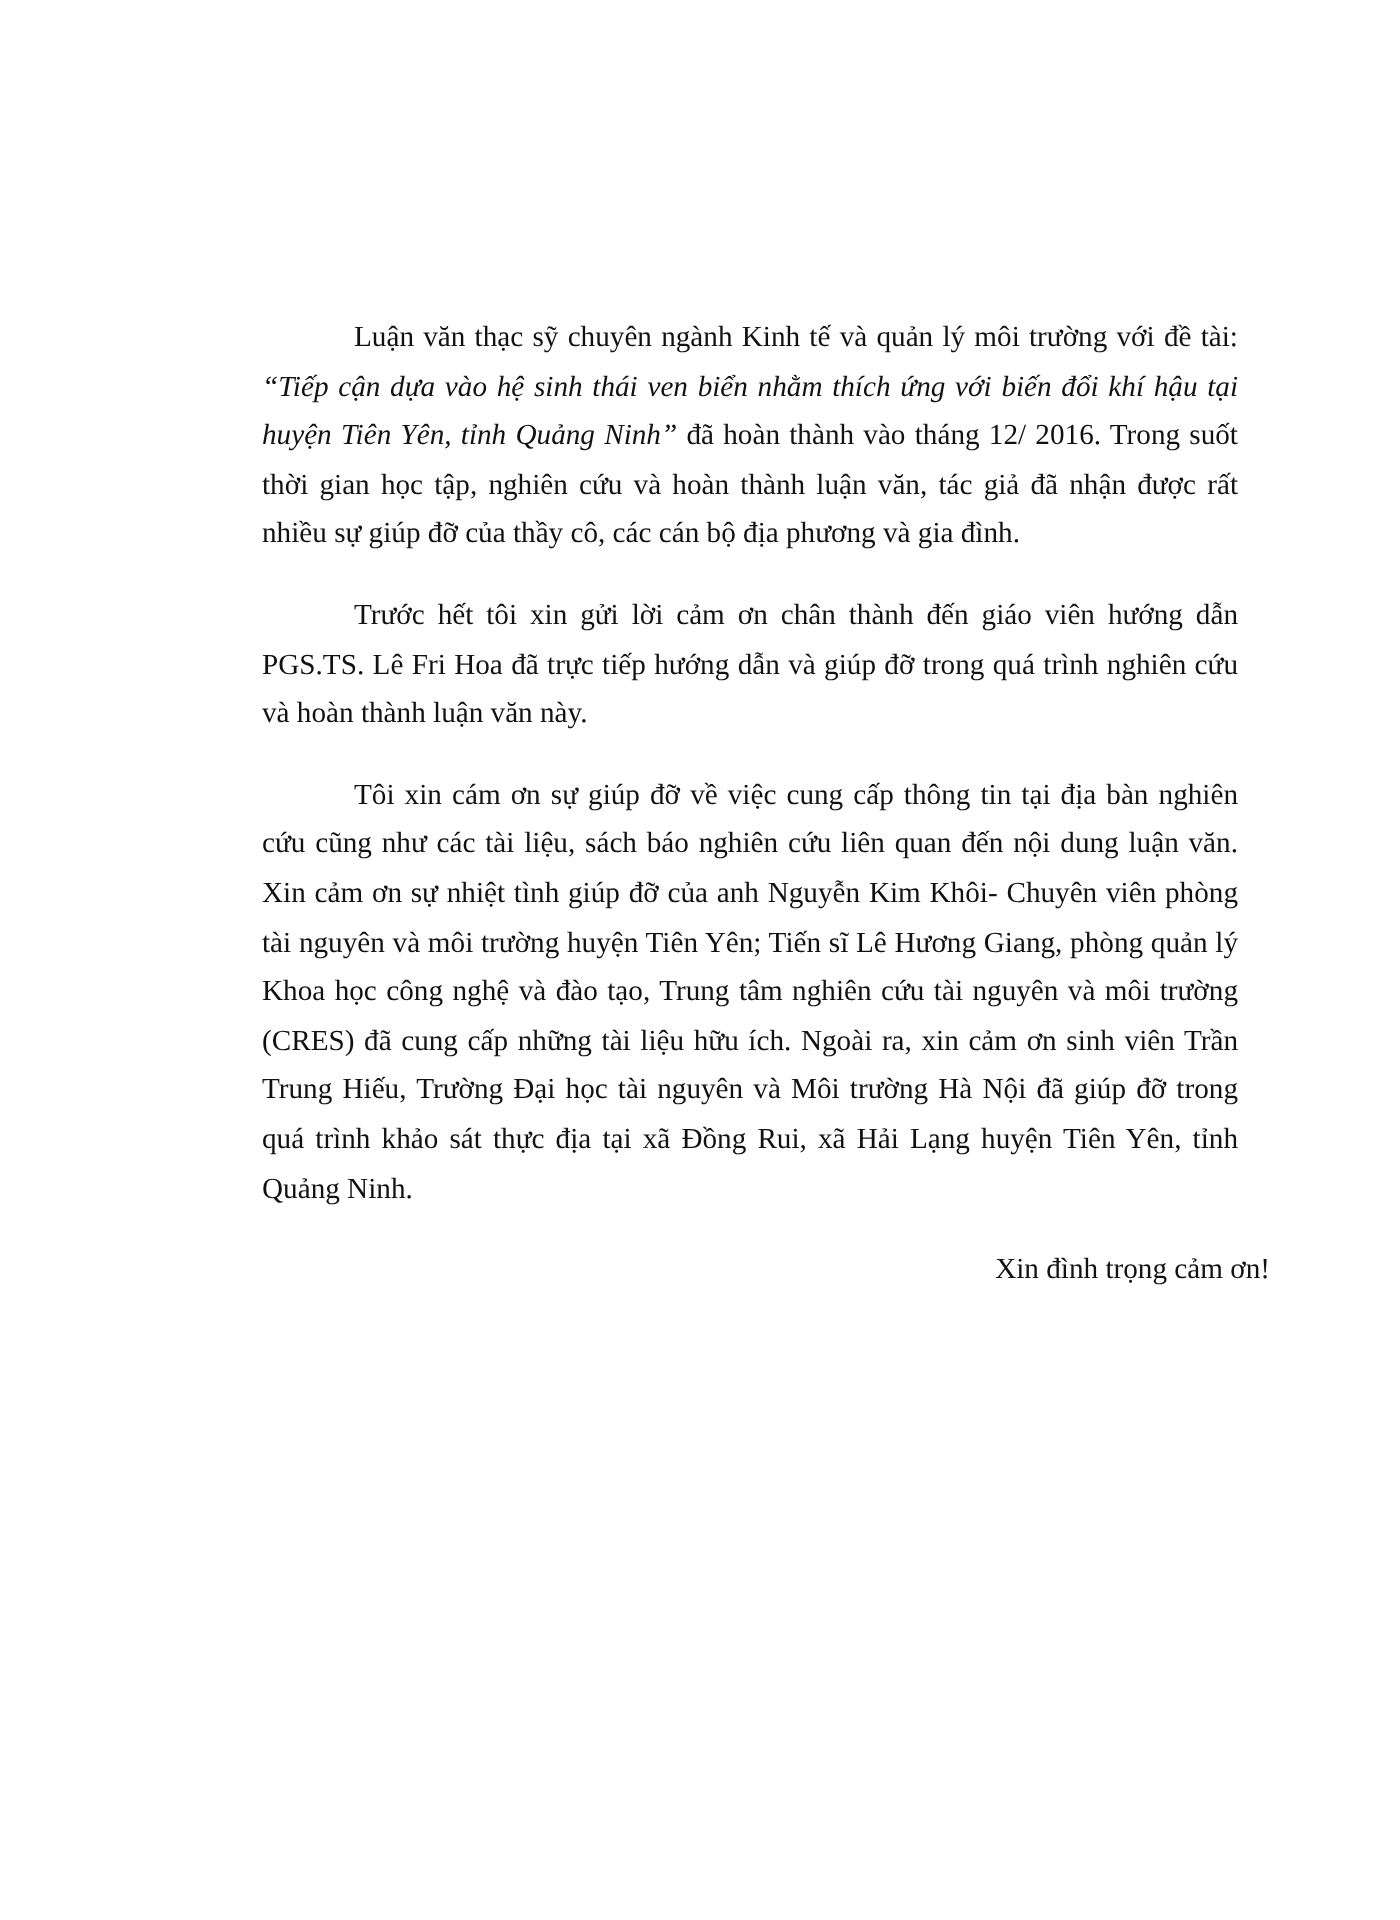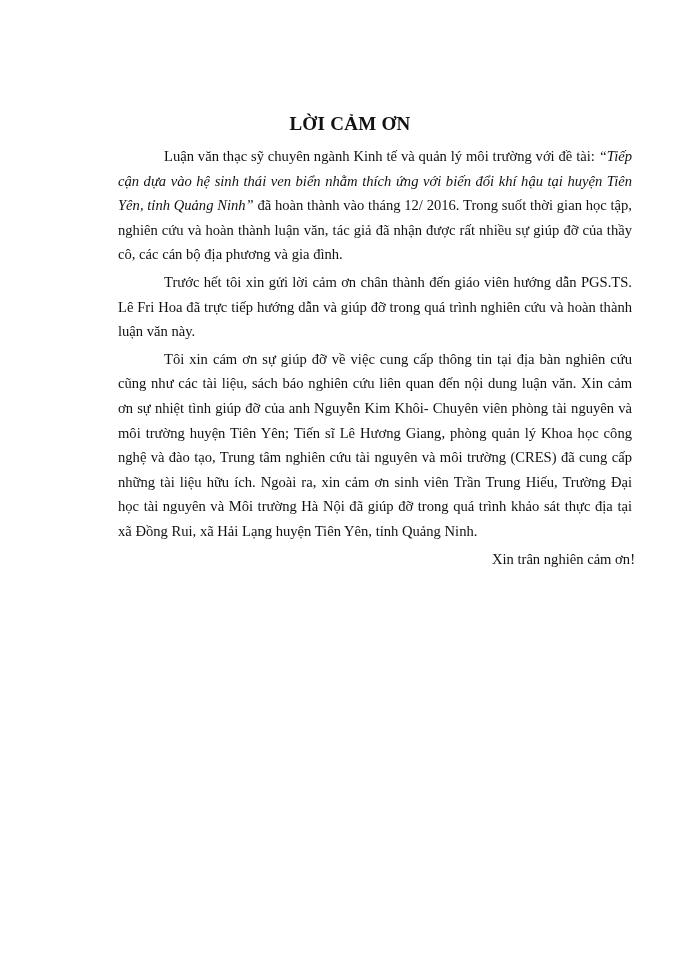--- a/index.html
+++ b/index.html
@@ -10,32 +10,31 @@
     font-family: "Liberation Serif", "DejaVu Serif", serif;
   }
   .title {
     position: absolute; top: 113px; left: 0; width: 700px;
     text-align: center; font-weight: bold; font-size: 19px; letter-spacing: 0.3px;
   }
   .body-text {
     position: absolute; left: 115px; top: 141px; width: 520px;
     font-size: 14.6px; line-height: 24.6px; text-align: justify;
   }
-  .para { margin: 3px; text-indent: 46px; text-align: justify; }
+  .para { margin: 16px; text-indent: 46px; text-align: justify; }
   .italic { font-style: italic; }
   .closing { margin: 0; text-align: right; }
 </style>
 </head>
 <body>
 
 <div class="page">
-  <div class="title">LỜI CẢM ƠN</div>
 
   <div class="body-text">
     <p class="para"><span>Luận văn thạc sỹ chuyên ngành Kinh tế và quản lý môi trường với đề tài:</span> <span class="italic">“Tiếp cận dựa vào hệ sinh thái ven biển nhằm thích ứng với biến đổi khí hậu tại huyện Tiên Yên, tỉnh Quảng Ninh”</span><span> đã hoàn thành vào tháng 12/ 2016. Trong suốt thời gian học tập, nghiên cứu và hoàn thành luận văn, tác giả đã nhận được rất nhiều sự giúp đỡ của thầy cô, các cán bộ địa phương và gia đình.</span></p>
 
     <p class="para">Trước hết tôi xin gửi lời cảm ơn chân thành đến giáo viên hướng dẫn PGS.TS.  Lê Fri Hoa đã trực tiếp hướng dẫn và giúp đỡ trong quá trình nghiên cứu và hoàn thành luận văn này.</p>
 
     <p class="para">Tôi xin cám ơn sự giúp đỡ về việc cung cấp thông tin tại địa bàn nghiên cứu cũng như các tài liệu, sách báo nghiên cứu liên quan đến nội dung luận văn. Xin cảm ơn sự nhiệt tình giúp đỡ của anh Nguyễn Kim Khôi- Chuyên viên phòng tài nguyên và môi trường huyện Tiên Yên; Tiến sĩ Lê Hương Giang, phòng quản lý Khoa học công nghệ và đào tạo, Trung tâm nghiên cứu tài nguyên và môi trường (CRES) đã cung cấp những tài liệu hữu ích. Ngoài ra, xin cảm ơn sinh viên Trần Trung Hiếu, Trường  Đại học tài nguyên và Môi trường Hà Nội đã giúp đỡ trong quá trình khảo sát thực địa tại xã Đồng Rui, xã Hải Lạng huyện Tiên Yên, tỉnh Quảng Ninh.</p>
 
-    <p class="closing">Xin trân nghiên cảm ơn!</p>
+    <p class="closing">Xin đình trọng cảm ơn!</p>
   </div>
 </div>
 
 </body></html>

